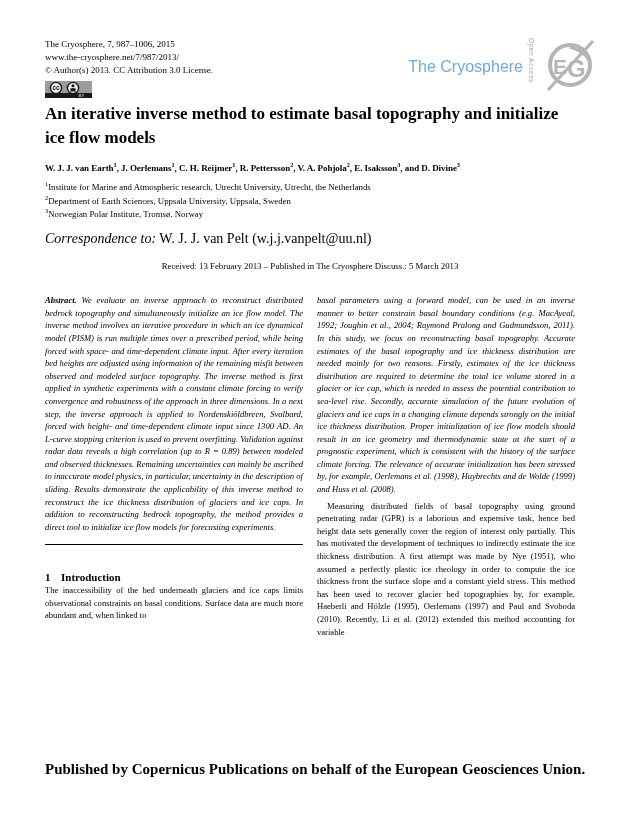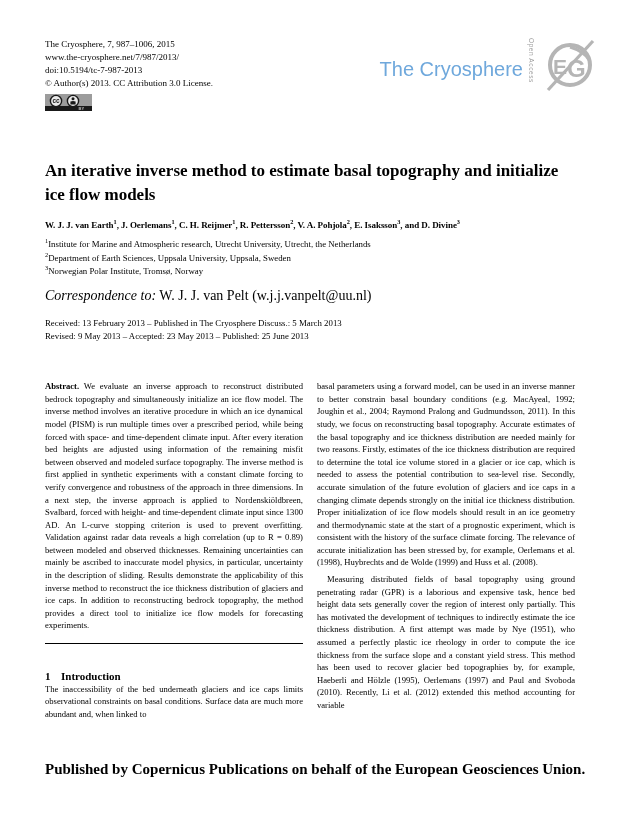--- a/index.html
+++ b/index.html
@@ -17,51 +17,50 @@
   
   .pub-info { font-size:9px; line-height:13px; }
   .cc-badge { margin-top:4px; display:block; }
 
   .journal-block {
     position:absolute; top:34px; right:20px;
     display:flex; align-items:flex-start; gap:5px;
   }
   .journal-name {
     font-family:"Liberation Sans","DejaVu Sans",sans-serif;
-    font-size:20px; color:#6fa8dc; margin-top:24px; white-space:nowrap;
+    font-size:16px; color:#6fa8dc; margin-top:24px; white-space:nowrap;
   }
   .open-access {
     writing-mode:vertical-rl;
     font-family:"Liberation Sans","DejaVu Sans",sans-serif;
     font-size:6.5px; color:#9e9e9e; letter-spacing:0.6px;
     height:62px; margin-top:4px;
   }
 
   
   .title {
-    margin-top:44px;
     font-size:17px; font-weight:bold; line-height:24px;
   }
   .authors { margin-top:11px; font-size:9px; font-weight:bold; letter-spacing:-0.05px; }
   .authors sup, .affil sup { font-size:6.3px; }
   .affils { margin-top:6px; }
   .affil { font-size:8.8px; line-height:10.8px; }
   .correspondence { margin-top:11px; font-size:14px; }
   .correspondence .ital { font-style:italic; }
-  .dates { margin-top:13px; font-size:8.8px; line-height:13px; }
+  .dates { margin-top:13px; font-size:8.8px; line-height:13px;text-align:center; }
 
   
   .cols { display:flex; gap:14px; margin-top:21px; }
   .col { width:258px; font-size:8.6px; line-height:12.6px; text-align:justify; }
   .abstract-label { font-weight:bold; }
   .divider { border:none; border-top:1px solid #000; margin:11px 0 0 0; width:100%; }
   .sec-heading { margin-top:26px; font-size:11px; font-weight:bold; }
   .sec-heading .sec-num { display:inline-block; width:16px; }
   .col p.body-par { margin-top:0; }
-  .col p.first-par { margin-top:16px; }
+  .col p.first-par { margin-top:0;font-style:italic; }
   .col p.indent { text-indent:10px; margin-top:4px; }
 
   .footer {
     position:absolute; left:45px; bottom:39px;
     font-size:15px; font-weight:bold;
   }
 </style>
 </head>
 <body>
 
@@ -81,21 +80,20 @@
         <text x="27" y="43" font-family="Liberation Sans, sans-serif" font-size="24" font-weight="bold" fill="#b5b5b5">G</text>
       </svg>
     </span>
   </div>
 
   <div class="content">
 
     <div class="pub-info">
       <div>The Cryosphere, 7, 987–1006, 2015</div>
       <div>www.the-cryosphere.net/7/987/2013/</div>
-      <div>doi:10.5194/tc-7-987-2013</div>
       <div>© Author(s) 2013. CC Attribution 3.0 License.</div>
       <span class="cc-badge">
         <svg width="47" height="17" viewBox="0 0 47 17">
           <rect x="0" y="0" width="47" height="17" fill="#9c9c9c"></rect>
           <rect x="0" y="12" width="47" height="5" fill="#1a1a1a"></rect>
           <circle cx="11" cy="7" r="5.6" fill="#e9e9e9" stroke="#1a1a1a" stroke-width="1.4"></circle>
           <text x="11" y="9.3" text-anchor="middle" font-family="Liberation Sans, sans-serif" font-size="6.5" font-weight="bold" fill="#1a1a1a">cc</text>
           <circle cx="28" cy="7" r="5.6" fill="#e9e9e9" stroke="#1a1a1a" stroke-width="1.4"></circle>
           <circle cx="28" cy="4.8" r="1.5" fill="#1a1a1a"></circle>
           <path d="M 25.4 10.5 L 25.4 7.6 Q 28 6.4 30.6 7.6 L 30.6 10.5 Z" fill="#1a1a1a"></path>
@@ -112,21 +110,20 @@
         <div class="affil"><sup>3</sup>Norwegian Polar Institute, Tromsø, Norway</div>
       </div>
 
     <div class="correspondence">
       <span class="ital">Correspondence to:</span>
       <span>W. J. J. van Pelt (w.j.j.vanpelt@uu.nl)</span>
     </div>
 
     <div class="dates">
       <div>Received: 13 February 2013 – Published in The Cryosphere Discuss.: 5 March 2013</div>
-      <div>Revised: 9 May 2013 – Accepted: 23 May 2013 – Published: 25 June 2013</div>
     </div>
 
     <div class="cols">
       <div class="col">
         <p class="first-par">
           <span class="abstract-label">Abstract.</span>
           <span>We evaluate an inverse approach to reconstruct distributed bedrock topography and simultaneously initialize an ice flow model. The inverse method involves an iterative procedure in which an ice dynamical model (PISM) is run multiple times over a prescribed period, while being forced with space- and time-dependent climate input. After every iteration bed heights are adjusted using information of the remaining misfit between observed and modeled surface topography. The inverse method is first applied in synthetic experiments with a constant climate forcing to verify convergence and robustness of the approach in three dimensions. In a next step, the inverse approach is applied to Nordenskiöldbreen, Svalbard, forced with height- and time-dependent climate input since 1300 AD. An L-curve stopping criterion is used to prevent overfitting. Validation against radar data reveals a high correlation (up to R = 0.89) between modeled and observed thicknesses. Remaining uncertainties can mainly be ascribed to inaccurate model physics, in particular, uncertainty in the description of sliding. Results demonstrate the applicability of this inverse method to reconstruct the ice thickness distribution of glaciers and ice caps. In addition to reconstructing bedrock topography, the method provides a direct tool to initialize ice flow models for forecasting experiments.</span>
         </p>
         <hr class="divider">
         <div class="sec-heading">

